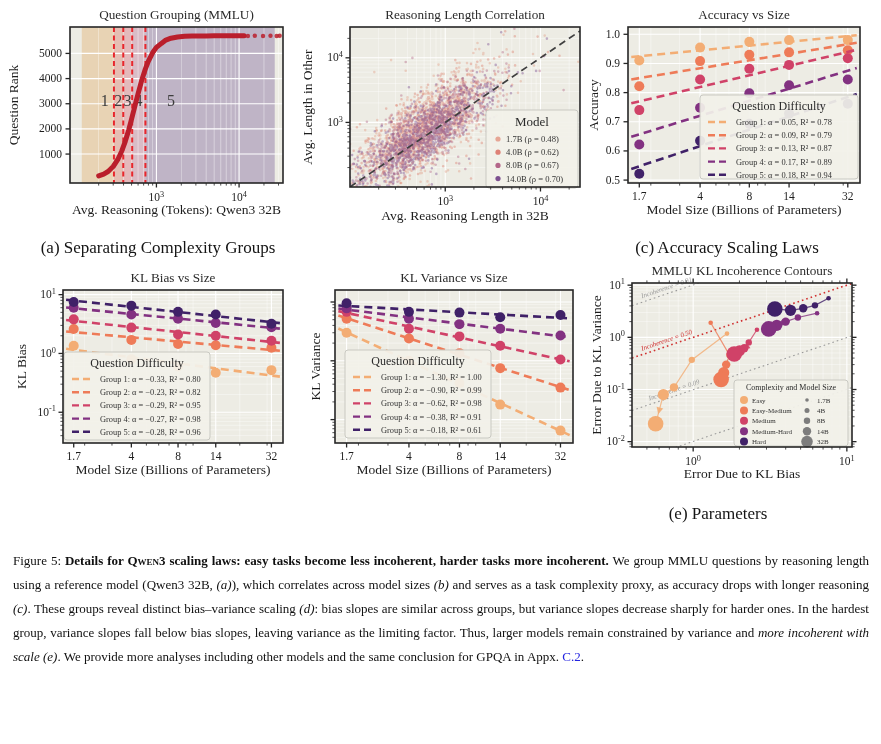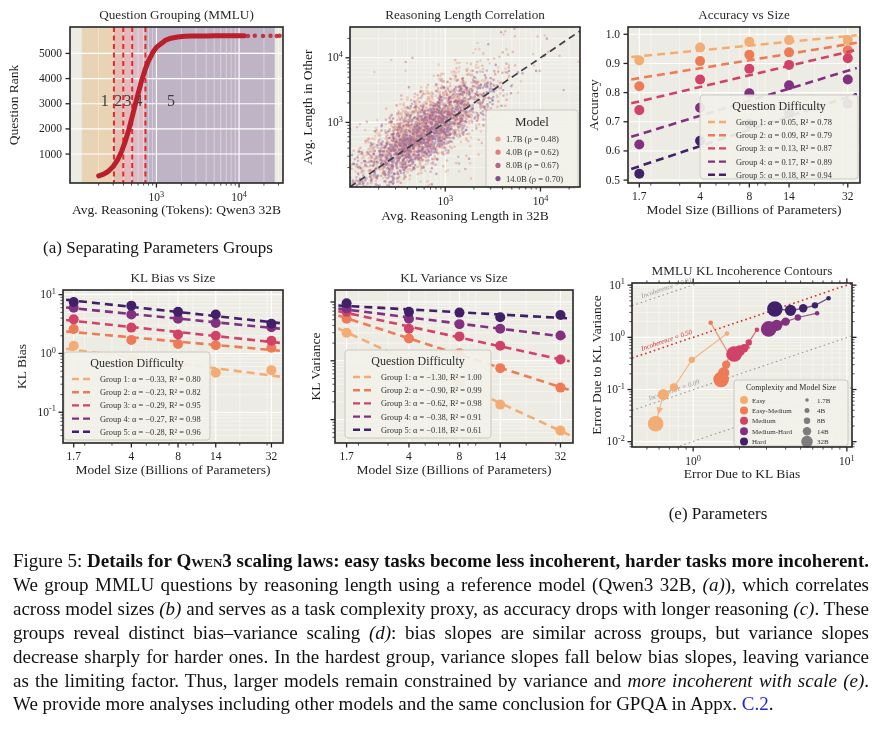--- a/index.html
+++ b/index.html
@@ -1,20 +1,20 @@
 <!DOCTYPE html>
 <html><head>
 <meta charset="utf-8">
 <style>
   html,body{margin:0;padding:0;background:#ffffff;}
   #wrap{position:relative;width:881px;height:744px;background:#ffffff;
         font-family:"Liberation Serif","DejaVu Serif",serif;color:#111;overflow:hidden;}
   svg text{font-family:"Liberation Serif","DejaVu Serif",serif;}
   .subcap{position:absolute;transform:translateX(-50%);font-size:17px;white-space:nowrap;color:#141414;}
-  #caption{position:absolute;left:13px;top:549px;width:856px;font-size:19px;
+  #caption{position:absolute;left:13px;top:549px;width:856px;font-size:13px;
            line-height:23.9px;text-align:justify;color:#101010;}
   #caption .b{font-weight:bold;}
   #caption .i{font-style:italic;}
   #caption .sc{font-variant:small-caps;}
   #caption .lk{color:#2424e0;cursor:pointer;}
 </style>
 </head>
 <body>
 
 <div id="wrap">
@@ -795,16 +795,17 @@
         <text x="846.8627830386292" y="465" fill="#1d1d1d" font-size="11.5" text-anchor="middle"><tspan>10</tspan><tspan dy="-4.37" font-size="8.28">1</tspan></text>
         <text x="625" y="445.15953916503304" fill="#1d1d1d" font-size="11.5" text-anchor="end"><tspan>10</tspan><tspan dy="-4.37" font-size="8.28">-2</tspan></text>
         <text x="625" y="392.9927999145311" fill="#1d1d1d" font-size="11.5" text-anchor="end"><tspan>10</tspan><tspan dy="-4.37" font-size="8.28">-1</tspan></text>
         <text x="625" y="340.82606066402917" fill="#1d1d1d" font-size="11.5" text-anchor="end"><tspan>10</tspan><tspan dy="-4.37" font-size="8.28">0</tspan></text>
         <text x="625" y="288.6593214135272" fill="#1d1d1d" font-size="11.5" text-anchor="end"><tspan>10</tspan><tspan dy="-4.37" font-size="8.28">1</tspan></text>
         <text x="742" y="275" fill="#2a2a2a" font-size="13.2" text-anchor="middle">MMLU KL Incoherence Contours</text>
         <text x="742" y="478" fill="#1d1d1d" font-size="13.5" text-anchor="middle">Error Due to KL Bias</text>
         <text x="601" y="365" fill="#1d1d1d" font-size="13.5" text-anchor="middle" transform="rotate(-90 601 365)">Error Due to KL Variance</text>
       </g>
     </svg>
-  <div class="subcap" style="left:158px;top:238px">(a) Separating Parameters Groups</div>
+  <div class="subcap" style="left:158px;top:238px">(a) Separating Complexity Groups</div>
+  <div class="subcap" style="left:727px;top:238px">(c) Accuracy Scaling Laws</div>
   <div class="subcap" style="left:718px;top:504px">(e) Parameters</div>
   <div id="caption"><span>Figure 5: </span><span class="b">Details for </span><span class="b sc">Qwen3</span><span class="b"> scaling laws: easy tasks become less incoherent, harder tasks more incoherent.</span><span>  We group MMLU questions by reasoning length using a reference model (Qwen3 32B, </span><span class="i">(a)</span><span>), which correlates across model sizes </span><span class="i">(b)</span><span> and serves as a task complexity proxy, as accuracy drops with longer reasoning </span><span class="i">(c)</span><span>. These groups reveal distinct bias–variance scaling </span><span class="i">(d)</span><span>: bias slopes are similar across groups, but variance slopes decrease sharply for harder ones. In the hardest group, variance slopes fall below bias slopes, leaving variance as the limiting factor. Thus, larger models remain constrained by variance and </span><span class="i">more incoherent with scale (e)</span><span>. We provide more analyses including other models and the same conclusion for GPQA in Appx. </span><span class="lk">C.2</span><span>.</span></div>
 </div>
 
 </body></html>

